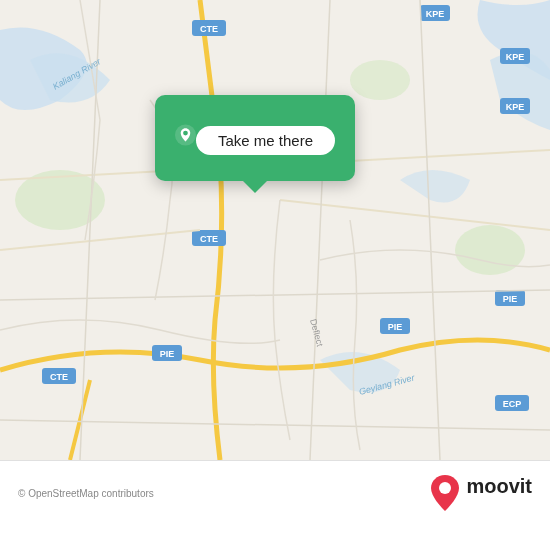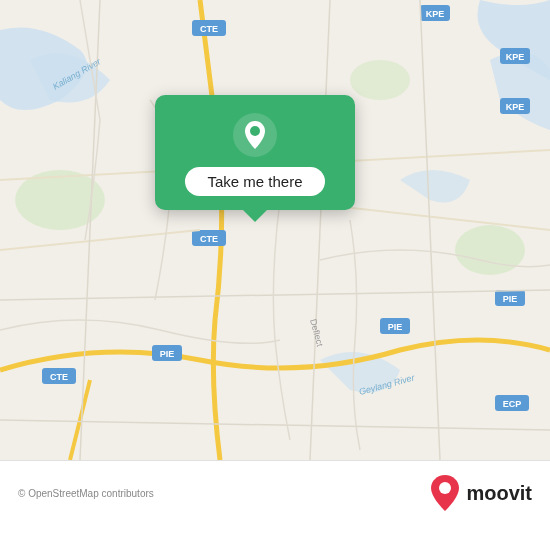--- a/index.html
+++ b/index.html
@@ -29,21 +29,20 @@
 
     
     .map-popup {
       position: absolute;
       top: 95px;
       left: 155px;
       width: 200px;
       background: #3ab06e;
       border-radius: 10px;
       display: flex;
-      flex-direction: column;
       align-items: center;
       padding: 18px 20px 14px 20px;
       box-shadow: 0 4px 16px rgba(0,0,0,0.25);
       cursor: pointer;
     }
 
     .map-popup::after {
       content: '';
       position: absolute;
       bottom: -12px;
@@ -98,21 +97,21 @@
     }
 
     .location-name {
       font-size: 15px;
       color: #222;
       font-weight: 400;
     }
 
     .moovit-logo {
       display: flex;
-      align-items: center;
+      align-items: flex-start;
       gap: 5px;
     }
 
     .moovit-pin {
       width: 32px;
       height: 36px;
     }
 
     .moovit-text {
       font-size: 20px;

